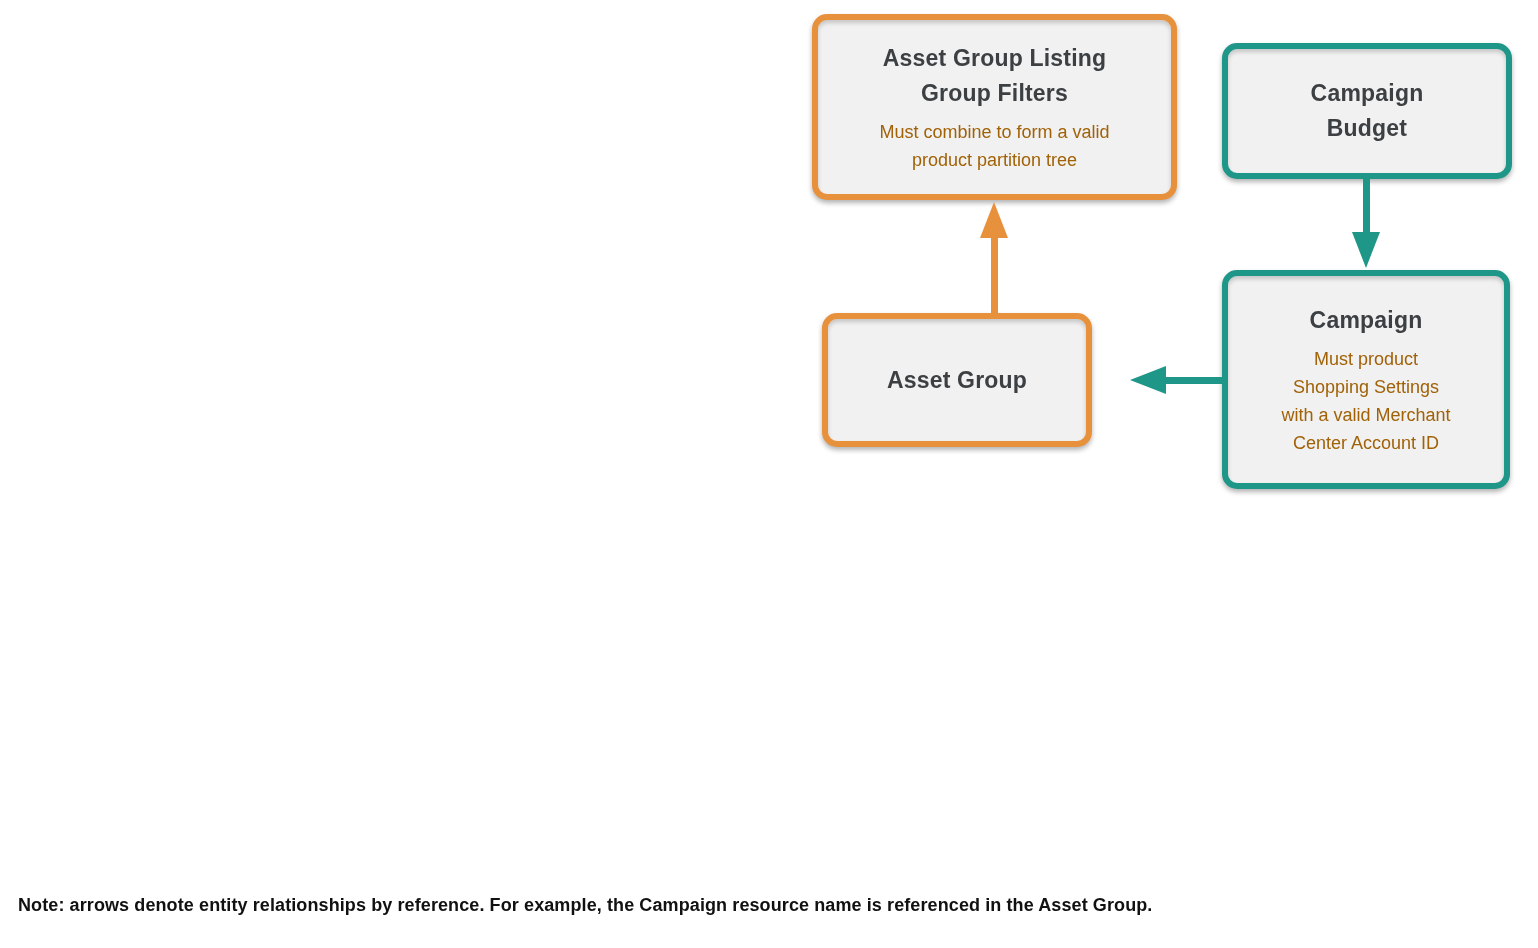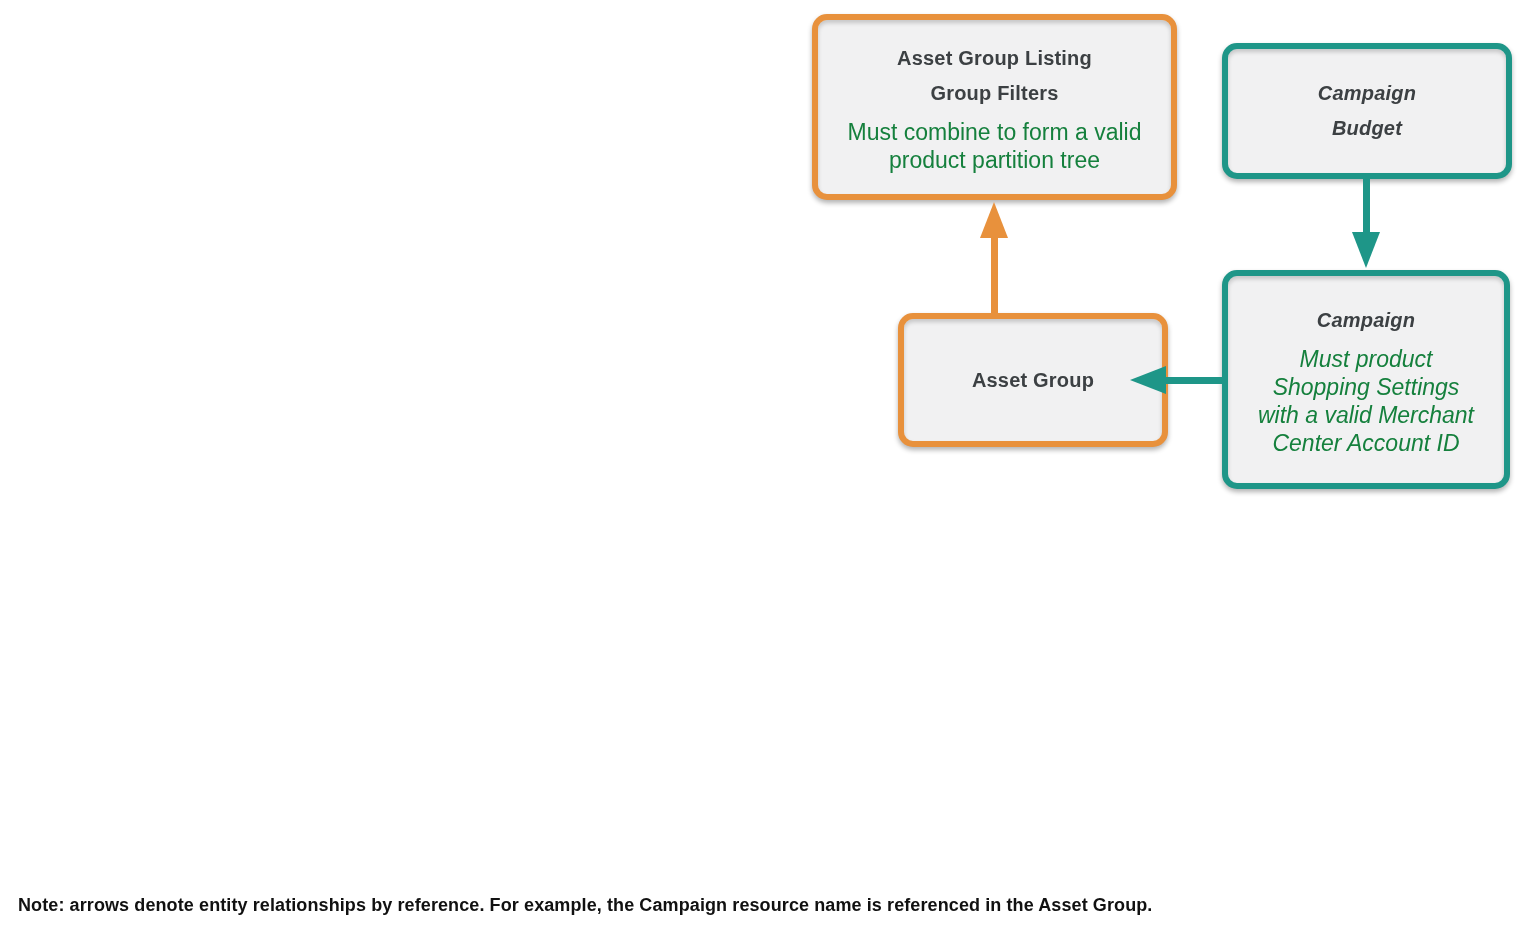--- a/index.html
+++ b/index.html
@@ -22,42 +22,42 @@
     border-radius: 15px;
     display: flex;
     flex-direction: column;
     justify-content: center;
     align-items: center;
     text-align: center;
     padding: 10px 14px;
     box-shadow: 0 3px 5px rgba(0,0,0,0.30), inset 0 3px 4px rgba(0,0,0,0.18);
   }
   .node.orange { border: 6px solid #e8913c; }
-  .node.teal   { border: 6px solid #1e9688; font-style: italic; }
+  .node.teal   { border: 6px solid #1e9688; }
 
   .node-title {
-    font-size: 20px;
+    font-size: 23px;
     font-weight: bold;
     color: #3c4043;
     line-height: 35px;
     white-space: pre-line;
     letter-spacing: 0.2px;
   }
   .node-subtitle {
-    font-size: 23px;
+    font-size: 18px;
     font-weight: normal;
-    color: #15803d;
+    color: #a16207;
     line-height: 28px;
     white-space: pre-line;
     margin-top: 7px;
   }
 
   #node-listing-filters { left: 812px;  top: 14px;  width: 365px; height: 186px; }
   #node-campaign-budget { left: 1222px; top: 43px;  width: 290px; height: 136px; }
-  #node-asset-group     { left: 898px;  top: 313px; width: 270px; height: 134px; }
+  #node-asset-group     { left: 822px;  top: 313px; width: 270px; height: 134px; }
   #node-campaign        { left: 1222px; top: 270px; width: 288px; height: 219px; }
 
   .arrow-stem {
     position: absolute;
   }
   .arrow-head {
     position: absolute;
     width: 0;
     height: 0;
   }

